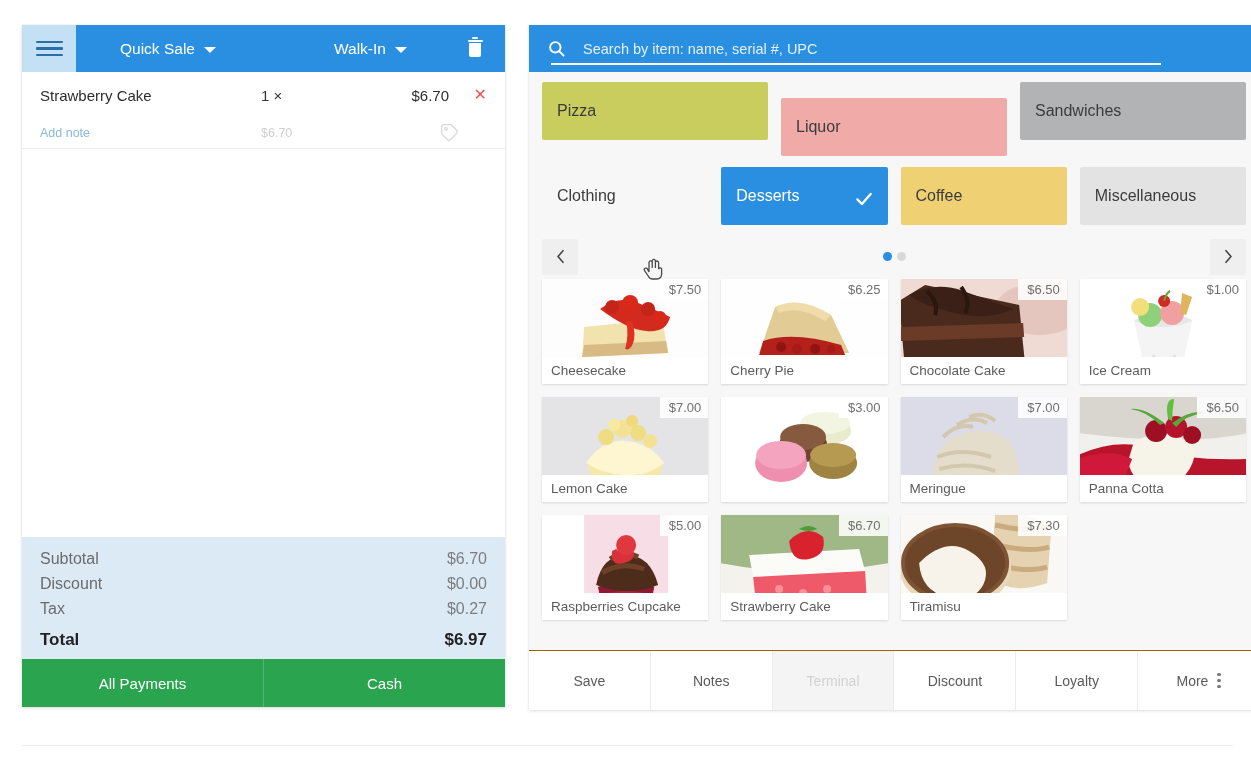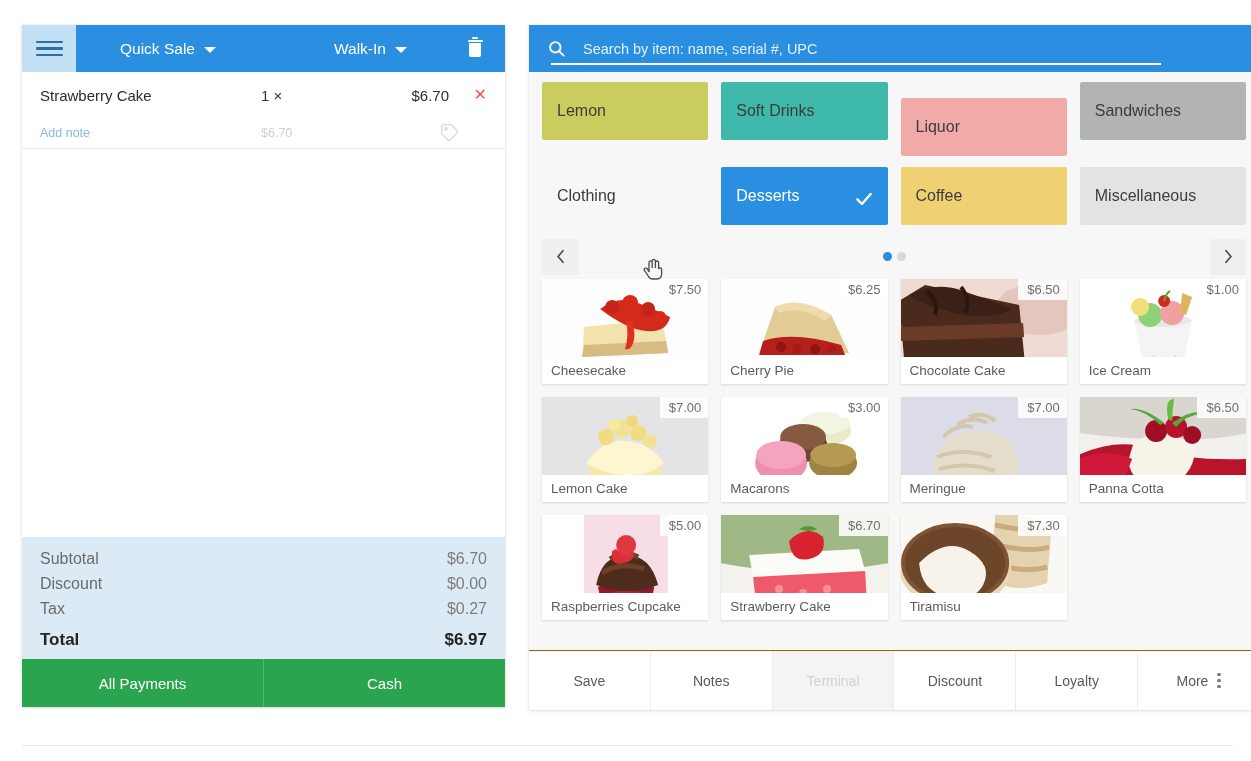--- a/index.html
+++ b/index.html
@@ -258,24 +258,21 @@
         </svg>
       </div>
       <input class="search-input" type="text" placeholder="Search by item: name, serial #, UPC" style="">
       <div class="search-underline"></div>
       <div class="green-strip"></div>
     </div>
 
     <div class="cat-area">
       <div class="cat-row">
         <div class="cat-tile" style="background: rgb(201, 205, 94);">
-          <span>Lemon</span>
-        </div>
-        <div class="cat-tile" style="background: rgb(63, 185, 172);">
-          <span>Soft Drinks</span>
+          <span>Pizza</span>
         </div>
         <div class="cat-tile" style="background: rgb(240, 170, 168); margin-top: 16px;">
           <span>Liquor</span>
         </div>
         <div class="cat-tile" style="background: rgb(177, 179, 181);">
           <span>Sandwiches</span>
         </div>
       </div>
       <div class="cat-row">
         <div class="cat-tile">
@@ -413,21 +410,20 @@
             <ellipse cx="106" cy="26" rx="25" ry="11" fill="#f2f5e2"></ellipse>
             <ellipse cx="84" cy="48" rx="24" ry="17" fill="#6d4530"></ellipse>
             <ellipse cx="84" cy="40" rx="23" ry="13" fill="#855a3e"></ellipse>
             <ellipse cx="114" cy="66" rx="24" ry="16" fill="#9e8440"></ellipse>
             <ellipse cx="114" cy="58" rx="23" ry="12" fill="#b79a52"></ellipse>
             <ellipse cx="62" cy="66" rx="26" ry="19" fill="#ef8fb0"></ellipse>
             <ellipse cx="62" cy="58" rx="25" ry="14" fill="#f4a4bf"></ellipse>
           </svg>
         </div>
         <div class="prod-price">$3.00</div>
-        <div class="prod-name">Macarons</div>
       </div>
 
       <div class="prod-card">
         <div class="prod-img">
           <svg width="100%" height="100%" viewBox="0 0 170 105" preserveAspectRatio="xMidYMid slice">
             <rect width="170" height="105" fill="#dcdce8"></rect>
             <path d="M34 82 q0-44 42-48 t44 44 q-40 16-86 4z" fill="#e5ddcb"></path>
             <path d="M44 40 q14-14 30-10 M58 28 q16-10 30-2 M70 20 q14-6 26 4" stroke="#d3c7ae" stroke-width="4" fill="none"></path>
             <path d="M38 60 q24-10 54 0 M40 72 q28-8 56 2" stroke="#d3c7ae" stroke-width="4" fill="none"></path>
           </svg>

